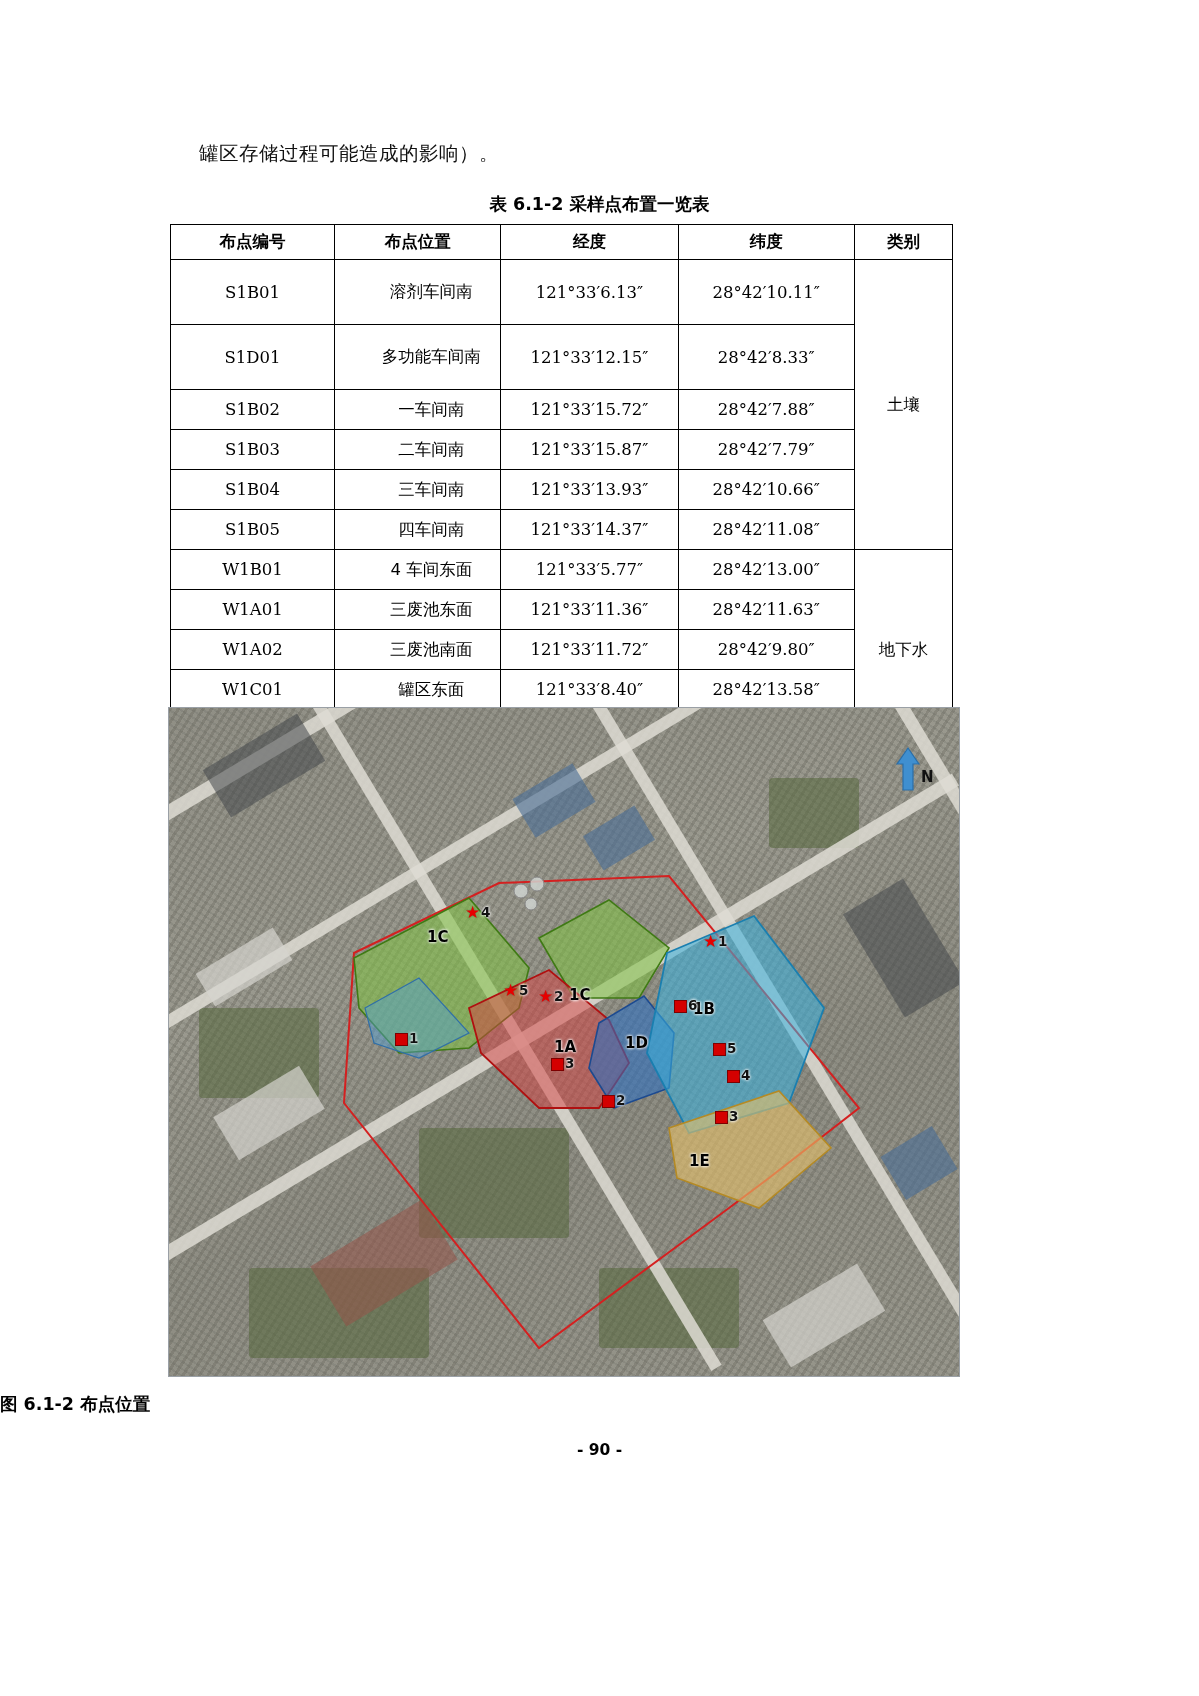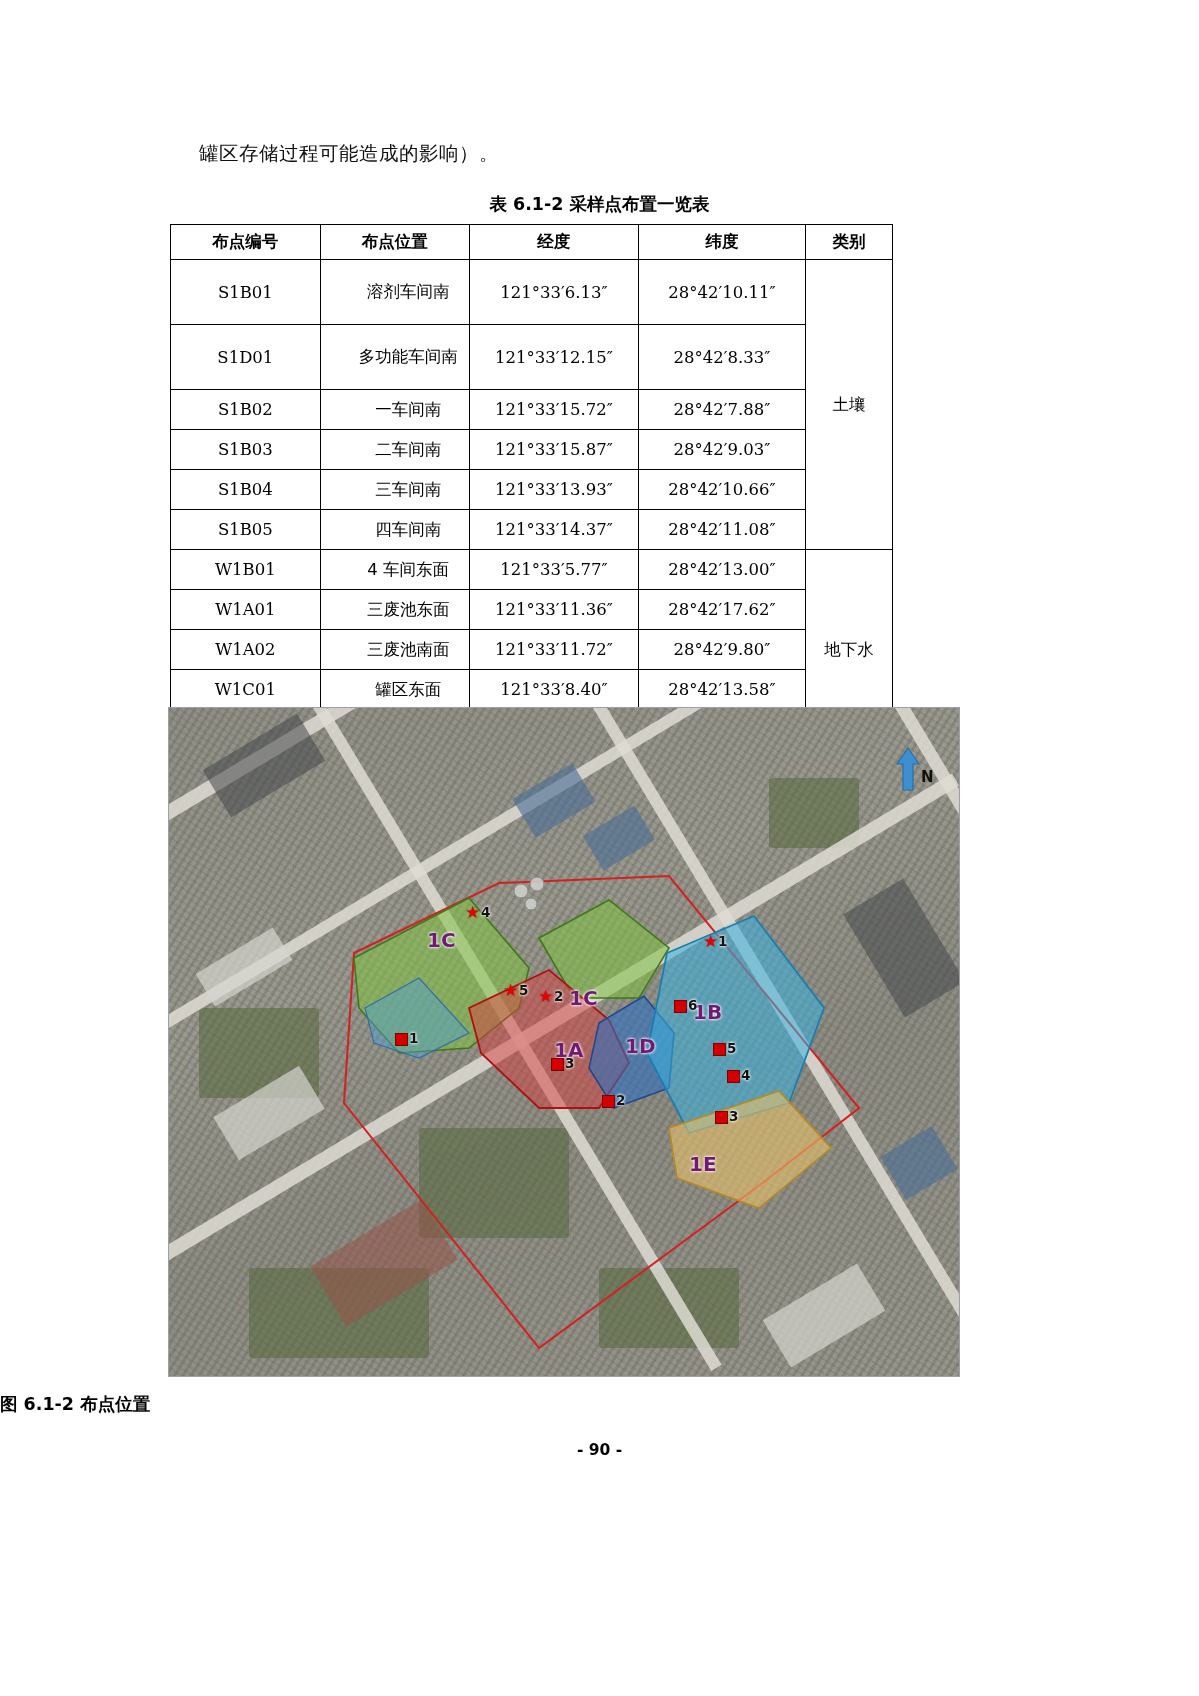--- a/index.html
+++ b/index.html
@@ -37,21 +37,21 @@
     top: 192px;
     text-align: center;
     font-size: 17.5px;
     font-weight: bold;
     font-family: "DejaVu Sans", sans-serif;
   }
   table.sample-table {
     position: absolute;
     left: 170px;
     top: 224px;
-    width: 723px;
+    width: 783px;
     border-collapse: collapse;
     font-size: 16.5px;
     font-family: "DejaVu Serif", serif;
   }
   table.sample-table td, table.sample-table th {
     border: 1px solid #000;
     text-align: center;
     vertical-align: middle;
     padding: 2px 3px;
     font-weight: normal;
@@ -115,22 +115,22 @@
   .bldg.red  { background: rgba(150,84,72,0.55); }
   .bldg.white{ background: rgba(214,212,206,0.7); }
 
   
   .poly {
     position: absolute;
   }
   .zone-label {
     position: absolute;
     font-family: "DejaVu Sans", sans-serif;
-    font-size: 20px;
-    color: #701a75;
+    font-size: 15px;
+    color: #000000;
     font-weight: 600;
     text-shadow: 0 0 3px #fff, 0 0 3px #fff;
   }
   .star {
     position: absolute;
     color: #e60000;
     font-size: 17px;
     line-height: 1;
     text-shadow: 0 0 2px rgba(0,0,0,0.35);
   }
@@ -226,21 +226,21 @@
       <tr class="row-norm">
         <td>S1B02</td>
         <td class="cjk">一车间南</td>
         <td>121°33′15.72″</td>
         <td>28°42′7.88″</td>
       </tr>
       <tr class="row-norm">
         <td>S1B03</td>
         <td class="cjk">二车间南</td>
         <td>121°33′15.87″</td>
-        <td>28°42′9.03″</td>
+        <td>28°42′7.79″</td>
       </tr>
       <tr class="row-norm">
         <td>S1B04</td>
         <td class="cjk">三车间南</td>
         <td>121°33′13.93″</td>
         <td>28°42′10.66″</td>
       </tr>
       <tr class="row-norm">
         <td>S1B05</td>
         <td class="cjk">四车间南</td>
@@ -251,21 +251,21 @@
         <td>W1B01</td>
         <td class="cjk">4 车间东面</td>
         <td>121°33′5.77″</td>
         <td>28°42′13.00″</td>
         <td class="cat" rowspan="5">地下水</td>
       </tr>
       <tr class="row-norm">
         <td>W1A01</td>
         <td class="cjk">三废池东面</td>
         <td>121°33′11.36″</td>
-        <td>28°42′17.62″</td>
+        <td>28°42′11.63″</td>
       </tr>
       <tr class="row-norm">
         <td>W1A02</td>
         <td class="cjk">三废池南面</td>
         <td>121°33′11.72″</td>
         <td>28°42′9.80″</td>
       </tr>
       <tr class="row-norm">
         <td>W1C01</td>
         <td class="cjk">罐区东面</td>

